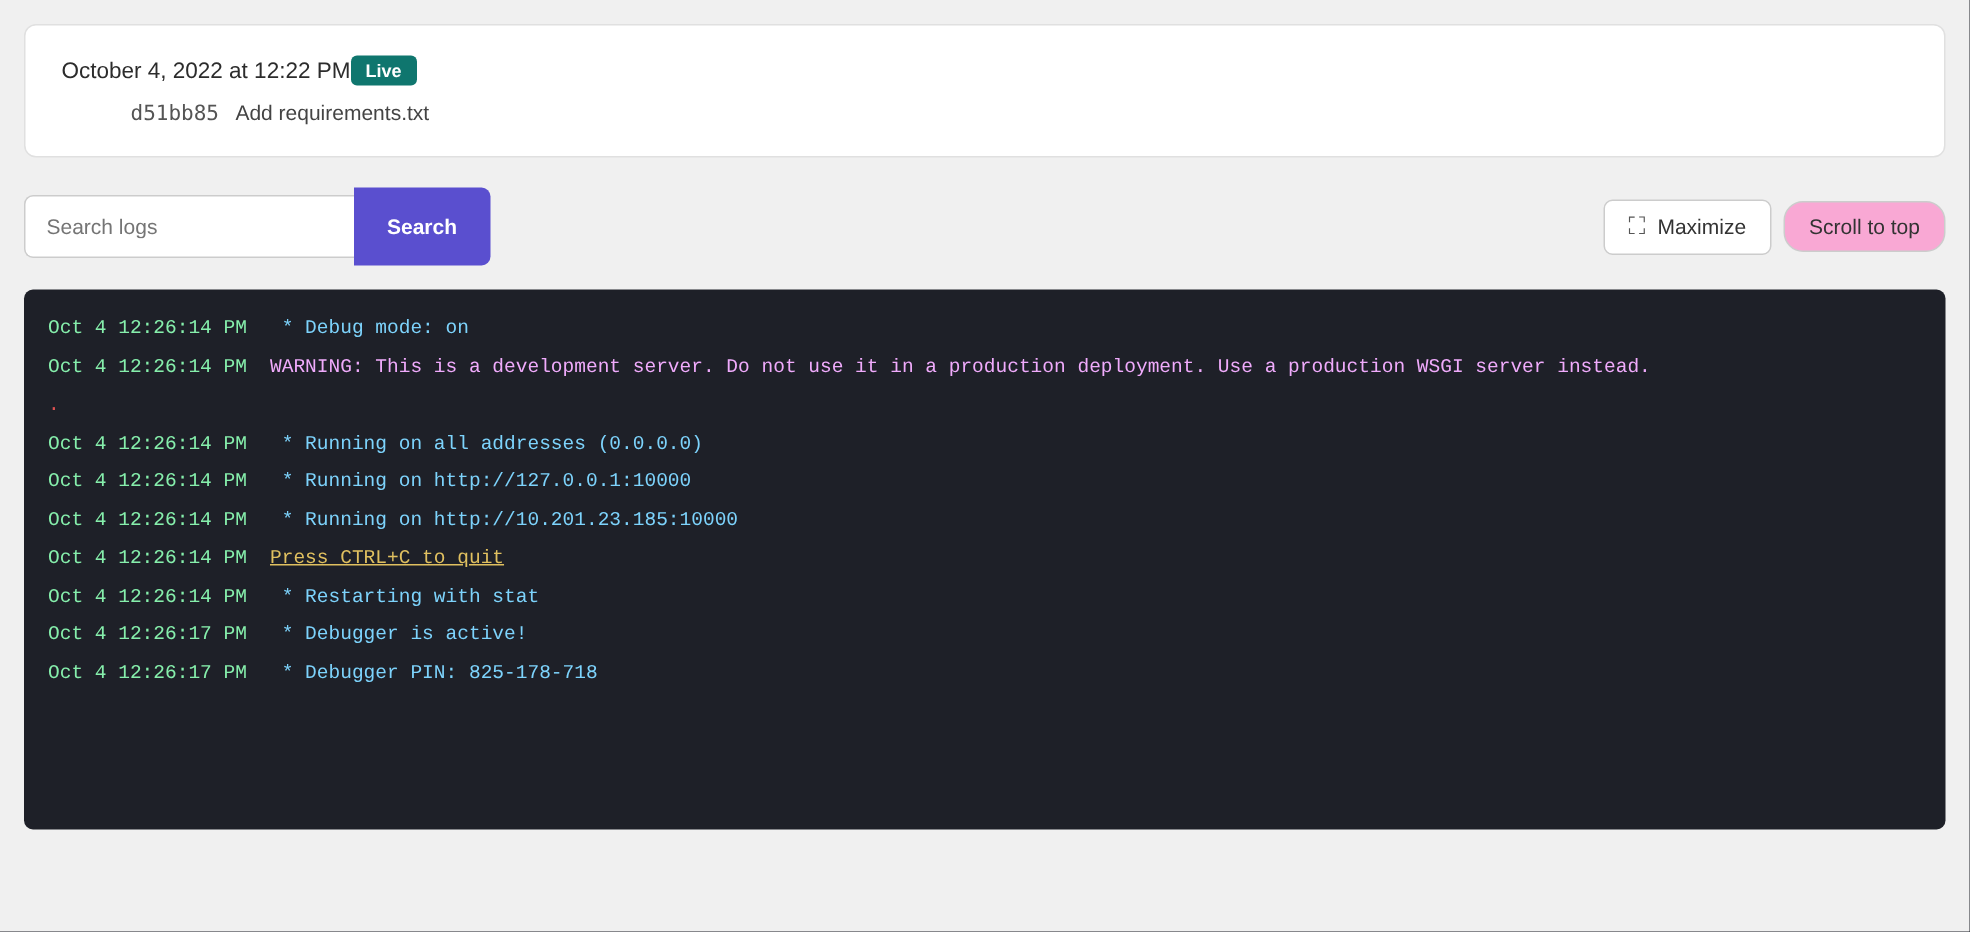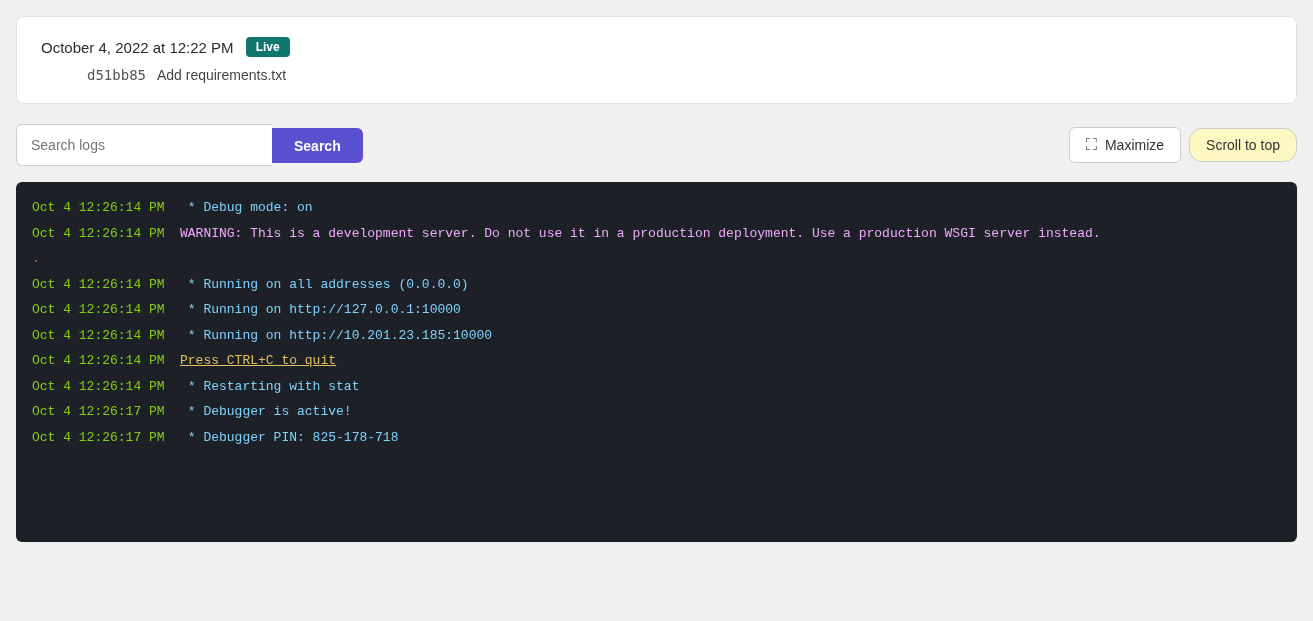--- a/index.html
+++ b/index.html
@@ -13,21 +13,20 @@
       background: #fff;
       border: 1px solid #e0e0e0;
       border-radius: 8px;
       padding: 20px 24px;
       margin-bottom: 20px;
     }
 
     .deployment-header {
       display: flex;
       align-items: center;
-      gap: 12px;
       margin-bottom: 10px;
     }
 
     .deployment-date {
       font-size: 15px;
       color: #2c2c2c;
       font-weight: 500;
     }
 
     .live-badge {
@@ -57,35 +56,35 @@
       margin-bottom: 16px;
     }
 
     .search-input {
       border: 1px solid #ccc;
       border-right: none;
       border-radius: 6px 0 0 6px;
       padding: 10px 14px;
       font-size: 14px;
       color: #999;
-      width: 256px;
+      width: 220px;
       outline: none;
       height: 42px;
     }
 
     .search-button {
       background: #5a4fcf;
       color: #fff;
       border: none;
       border-radius: 0 6px 6px 0;
       padding: 10px 22px;
       font-size: 14px;
       font-weight: 600;
       cursor: pointer;
-      height: 35px;
+      height: 52px;
     }
 
     .right-controls {
       margin-left: auto;
       display: flex;
       align-items: center;
       gap: 8px;
     }
 
     .maximize-btn {
@@ -96,21 +95,21 @@
       font-size: 14px;
       cursor: pointer;
       display: flex;
       align-items: center;
       gap: 8px;
       color: #333;
     }
 
     .scroll-top-btn {
       border: 1px solid #ccc;
-      background: #fef9c3;
+      background: #f9a8d4;
       border-radius: 13px;
       padding: 8px 16px;
       font-size: 14px;
       cursor: pointer;
       color: #333;
     }
 
     .maximize-icon {
       font-size: 16px;
       color: #555;
@@ -128,21 +127,21 @@
       position: relative;
     }
 
     .log-line {
       display: flex;
       margin-bottom: 6px;
       line-height: 1.5;
     }
 
     .log-timestamp {
-      color: #84cc16;
+      color: #86efac;
       white-space: nowrap;
       margin-right: 8px;
       min-width: 140px;
     }
 
     .log-text {
       color: #c8d4e0;
       white-space: pre;
     }
 

